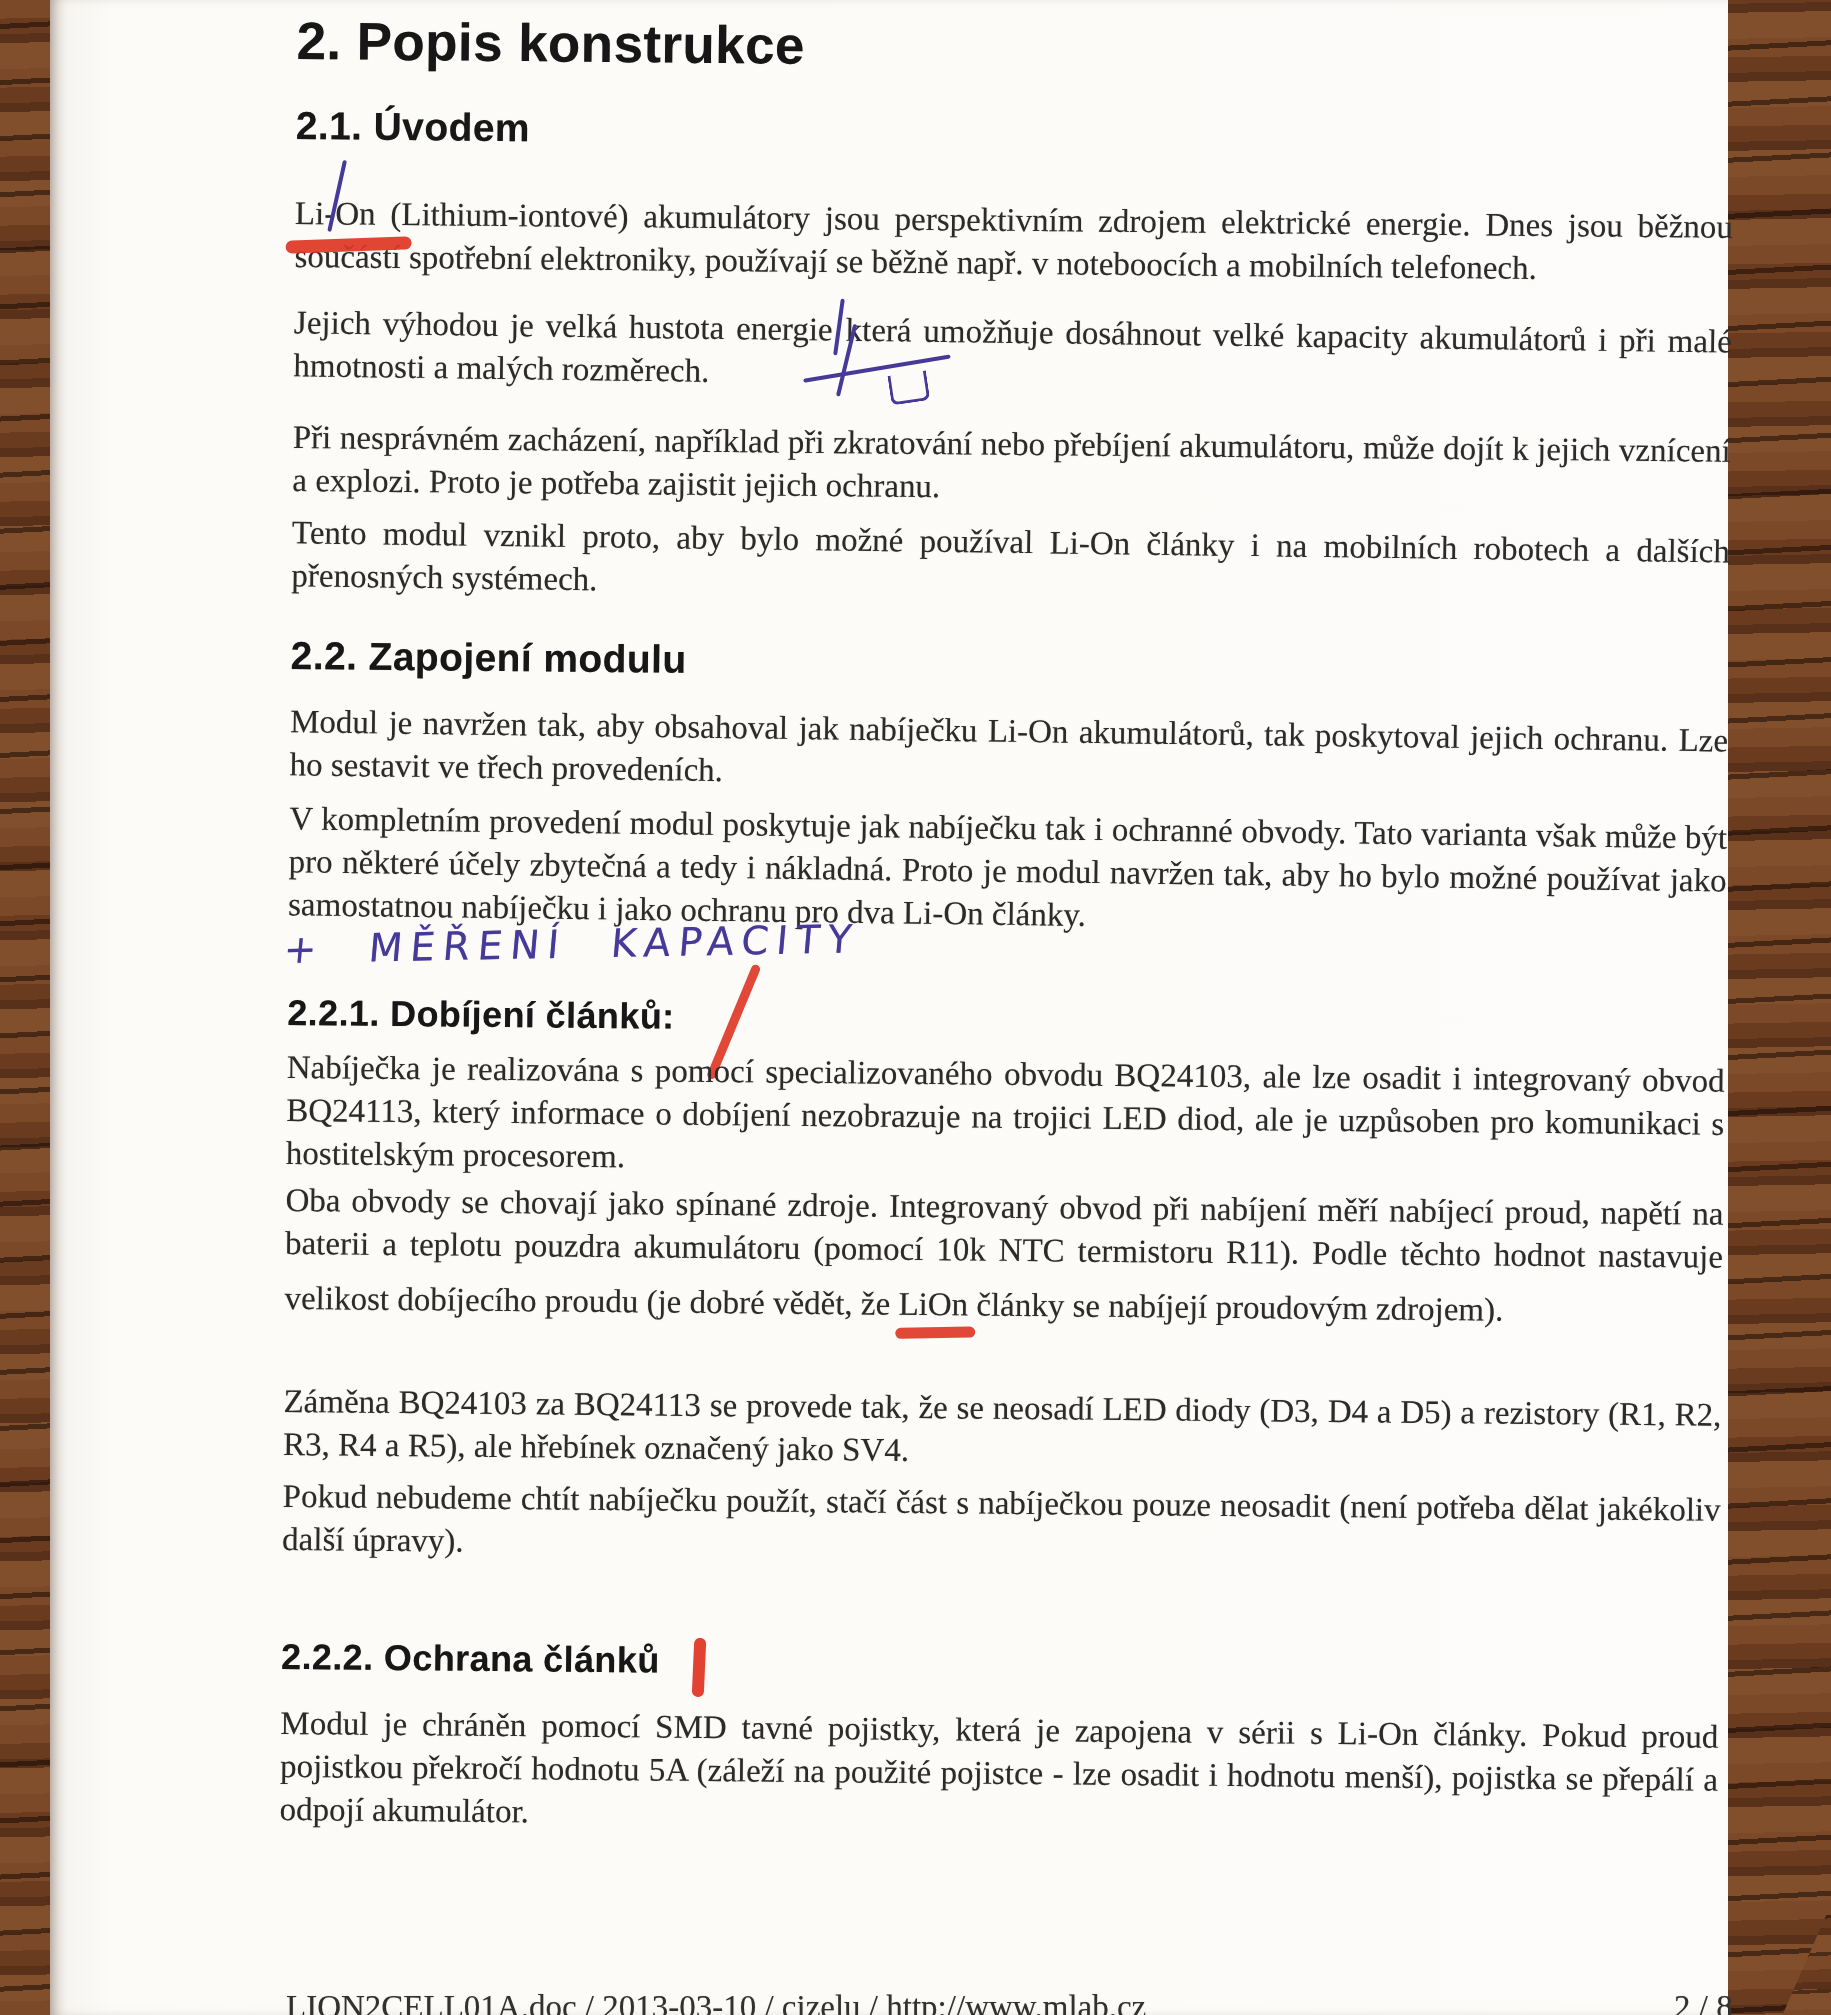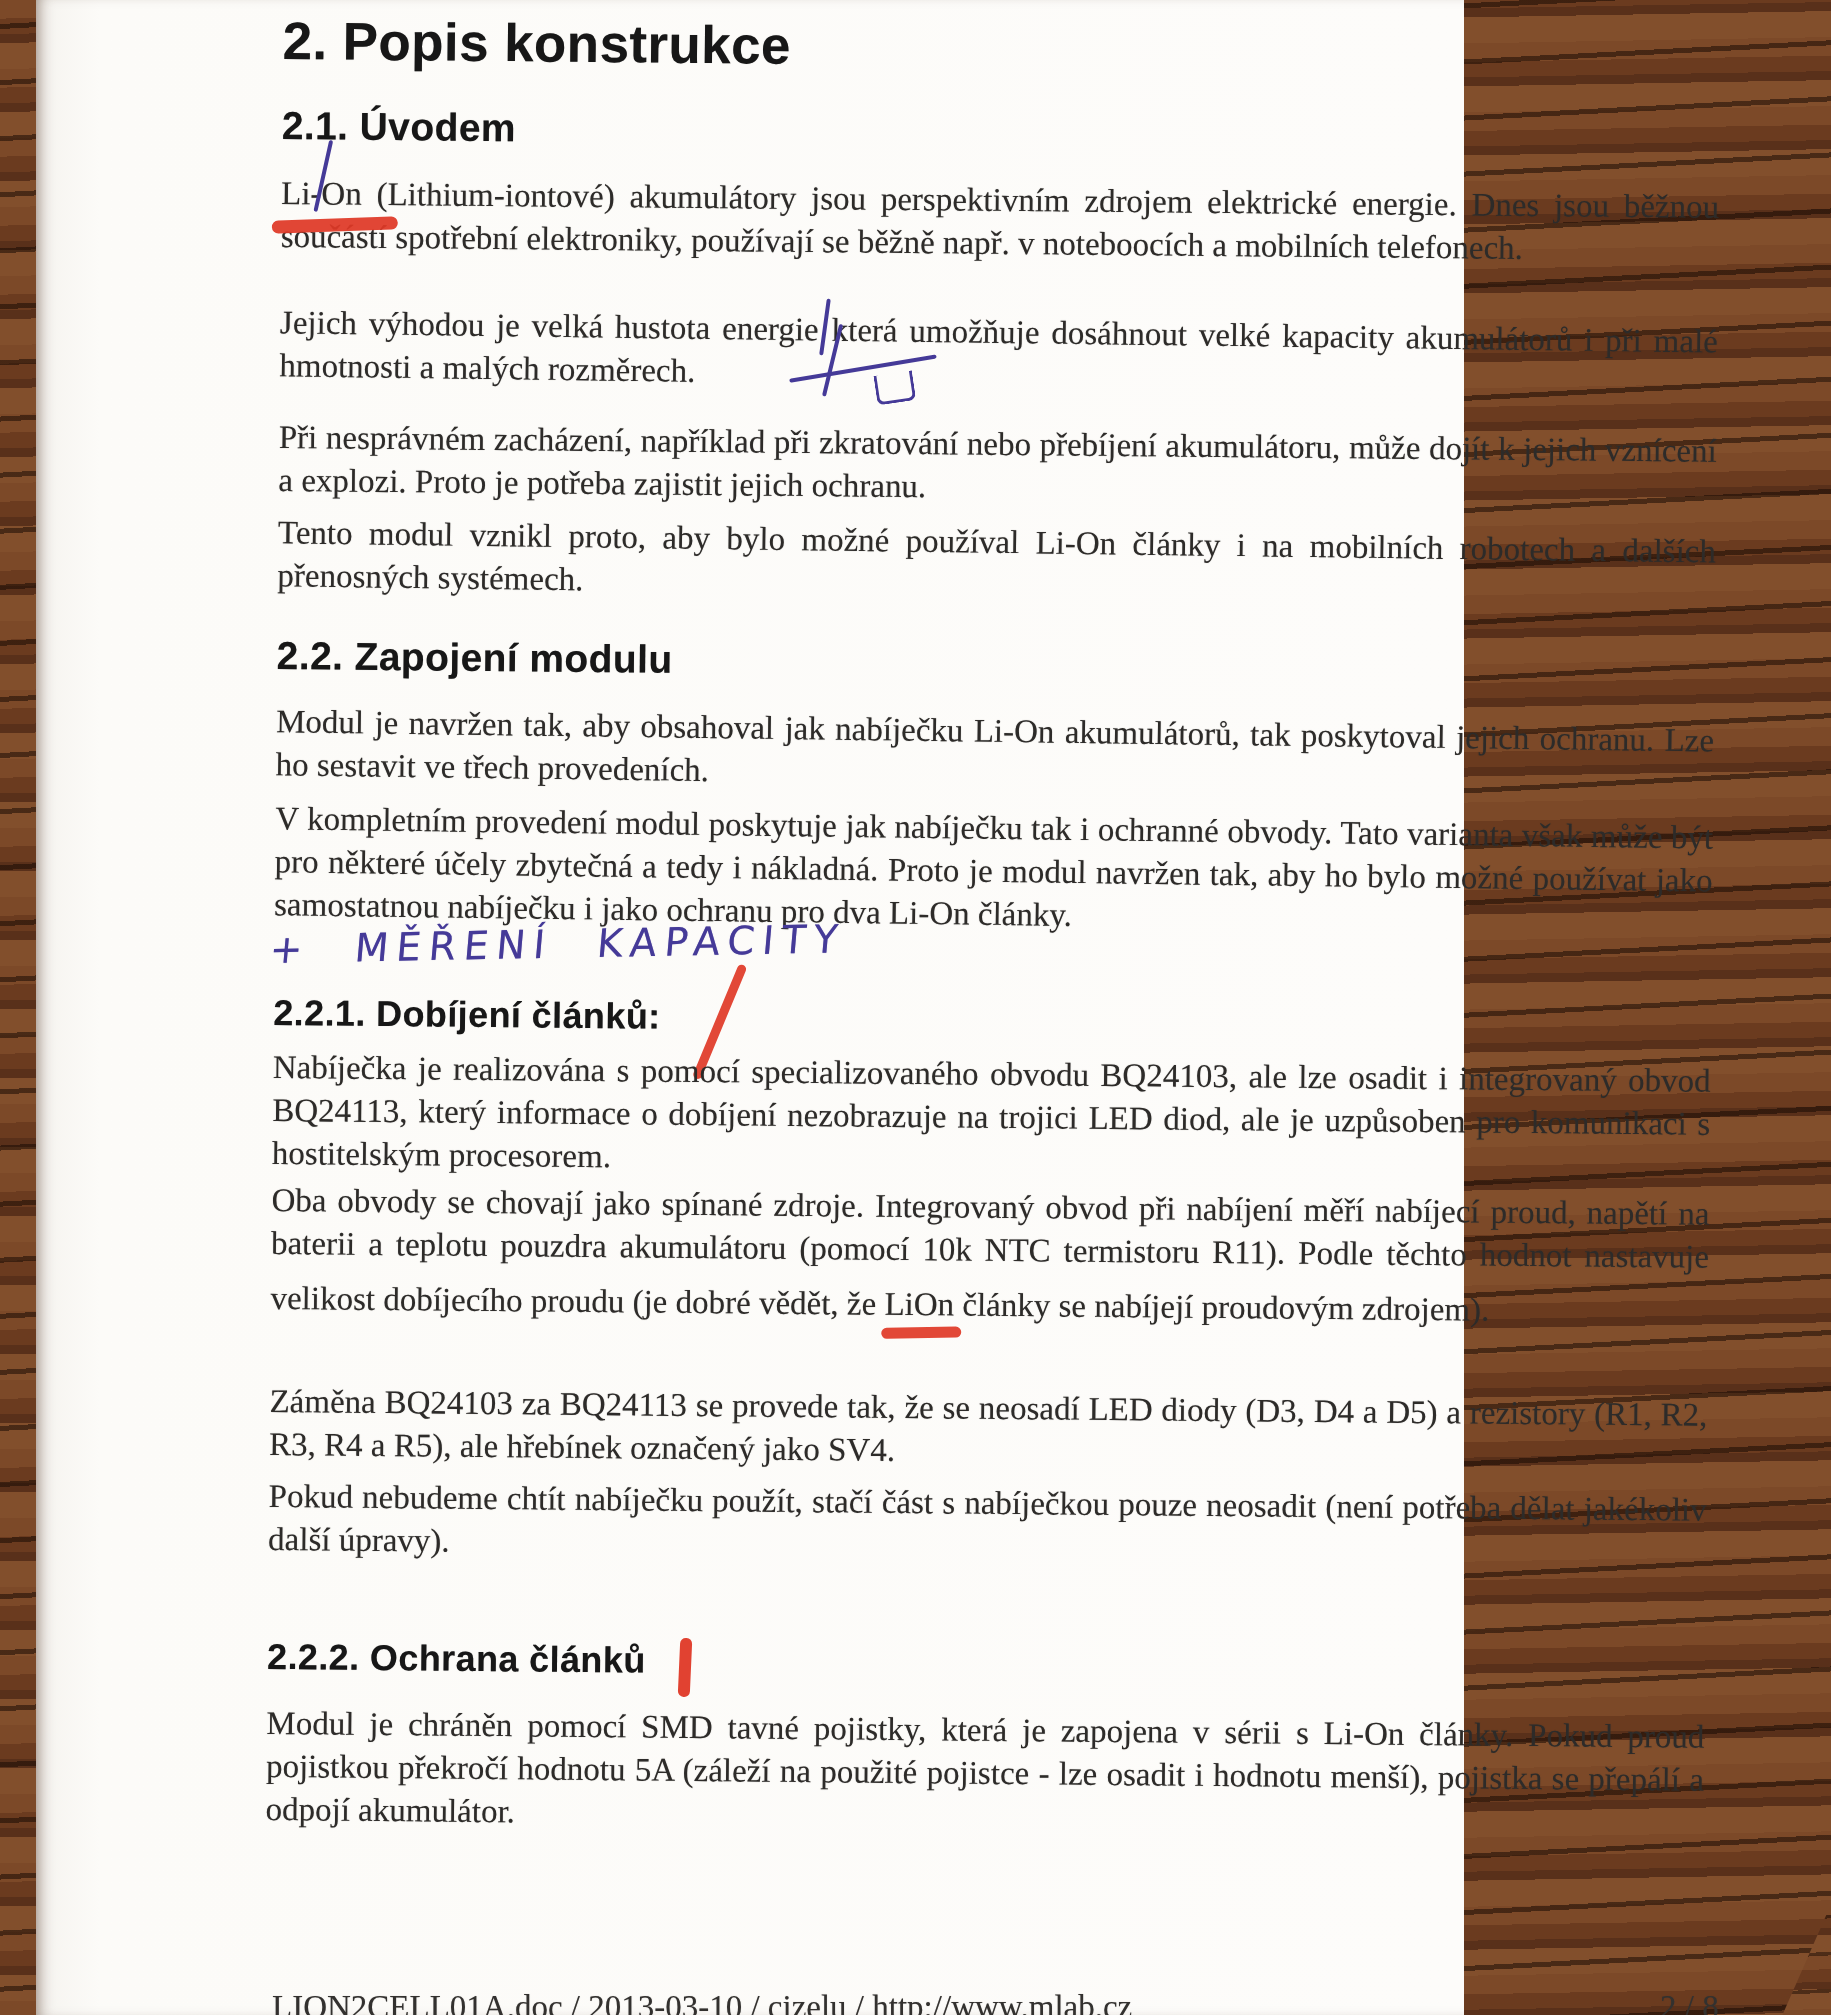--- a/index.html
+++ b/index.html
@@ -7,21 +7,21 @@
   body{
     width:1832px;height:2015px;overflow:hidden;position:relative;
     background:
       repeating-linear-gradient(177deg,
         rgba(20,8,2,0) 0 24px, rgba(25,10,3,.55) 24px 29px, rgba(20,8,2,0) 29px 56px),
       repeating-linear-gradient(179deg,
         #7c4928 0 18.6px, #6b3b1f 18.6px 34px, #59301a 34px 43px, #824f2c 43px 69px),
       #6b3b1f;
   }
   .paper{
-    position:absolute;left:36px;top:0;width:1428px;height:2015px;
+    position:absolute;left:50px;top:0;width:1678px;height:2015px;
     background:linear-gradient(90deg,#f5f3ef 0,#fcfbf8 64px,#fdfcfa 100%);
     box-shadow:inset 11.4px 0 15.7px -10px rgba(60,30,10,.55);
   }
   .wood-wedge{
     position:absolute;left:1773px;top:1902px;width:59px;height:113px;
     clip-path:polygon(100% 0,100% 100%,16% 100%);
     background:
       repeating-linear-gradient(177deg,
         rgba(20,8,2,0) 0 15.7px, rgba(25,10,3,.5) 15.7px 19.3px, rgba(20,8,2,0) 19.3px 37px),
       repeating-linear-gradient(179deg,#7c4928 0 14.3px,#6b3b1f 14.3px 27px,#59301a 27px 34px,#824f2c 34px 54px);
@@ -40,21 +40,21 @@
   h3{font-size:36px;}
   p.body{
     font-family:"Liberation Serif","DejaVu Serif",serif;font-size:33px;line-height:43px;
     color:#2d2b29;width:1438px;text-align:justify;text-shadow:0 0 1px rgba(60,58,55,.45);
     hyphens:none;
   }
   .tilt-a{transform:rotate(.22deg);}
   
   .mk-red{background:#df3826;}
   .mk-blue{background:#453a98;}
-  .u-lion{position:relative;display:inline-block;}
+  .u-lion{position:relative;display:inline-block;margin-top:20px;}
   .u-lion::after{ 
     content:"";position:absolute;left:-8.6px;right:-37px;bottom:-15.7px;height:13px;
     background:#df3826;border-radius:7.2px;transform:rotate(-2.5deg);opacity:.93;
   }
   .u-lion::before{ 
     content:"";position:absolute;left:40px;top:-33px;width:3.6px;height:73px;
     background:#453a98;border-radius:2.1px;transform:rotate(12deg);
   }
   .u-lion2{position:relative;display:inline-block;margin-top:12px;}
   .u-lion2::after{ 

